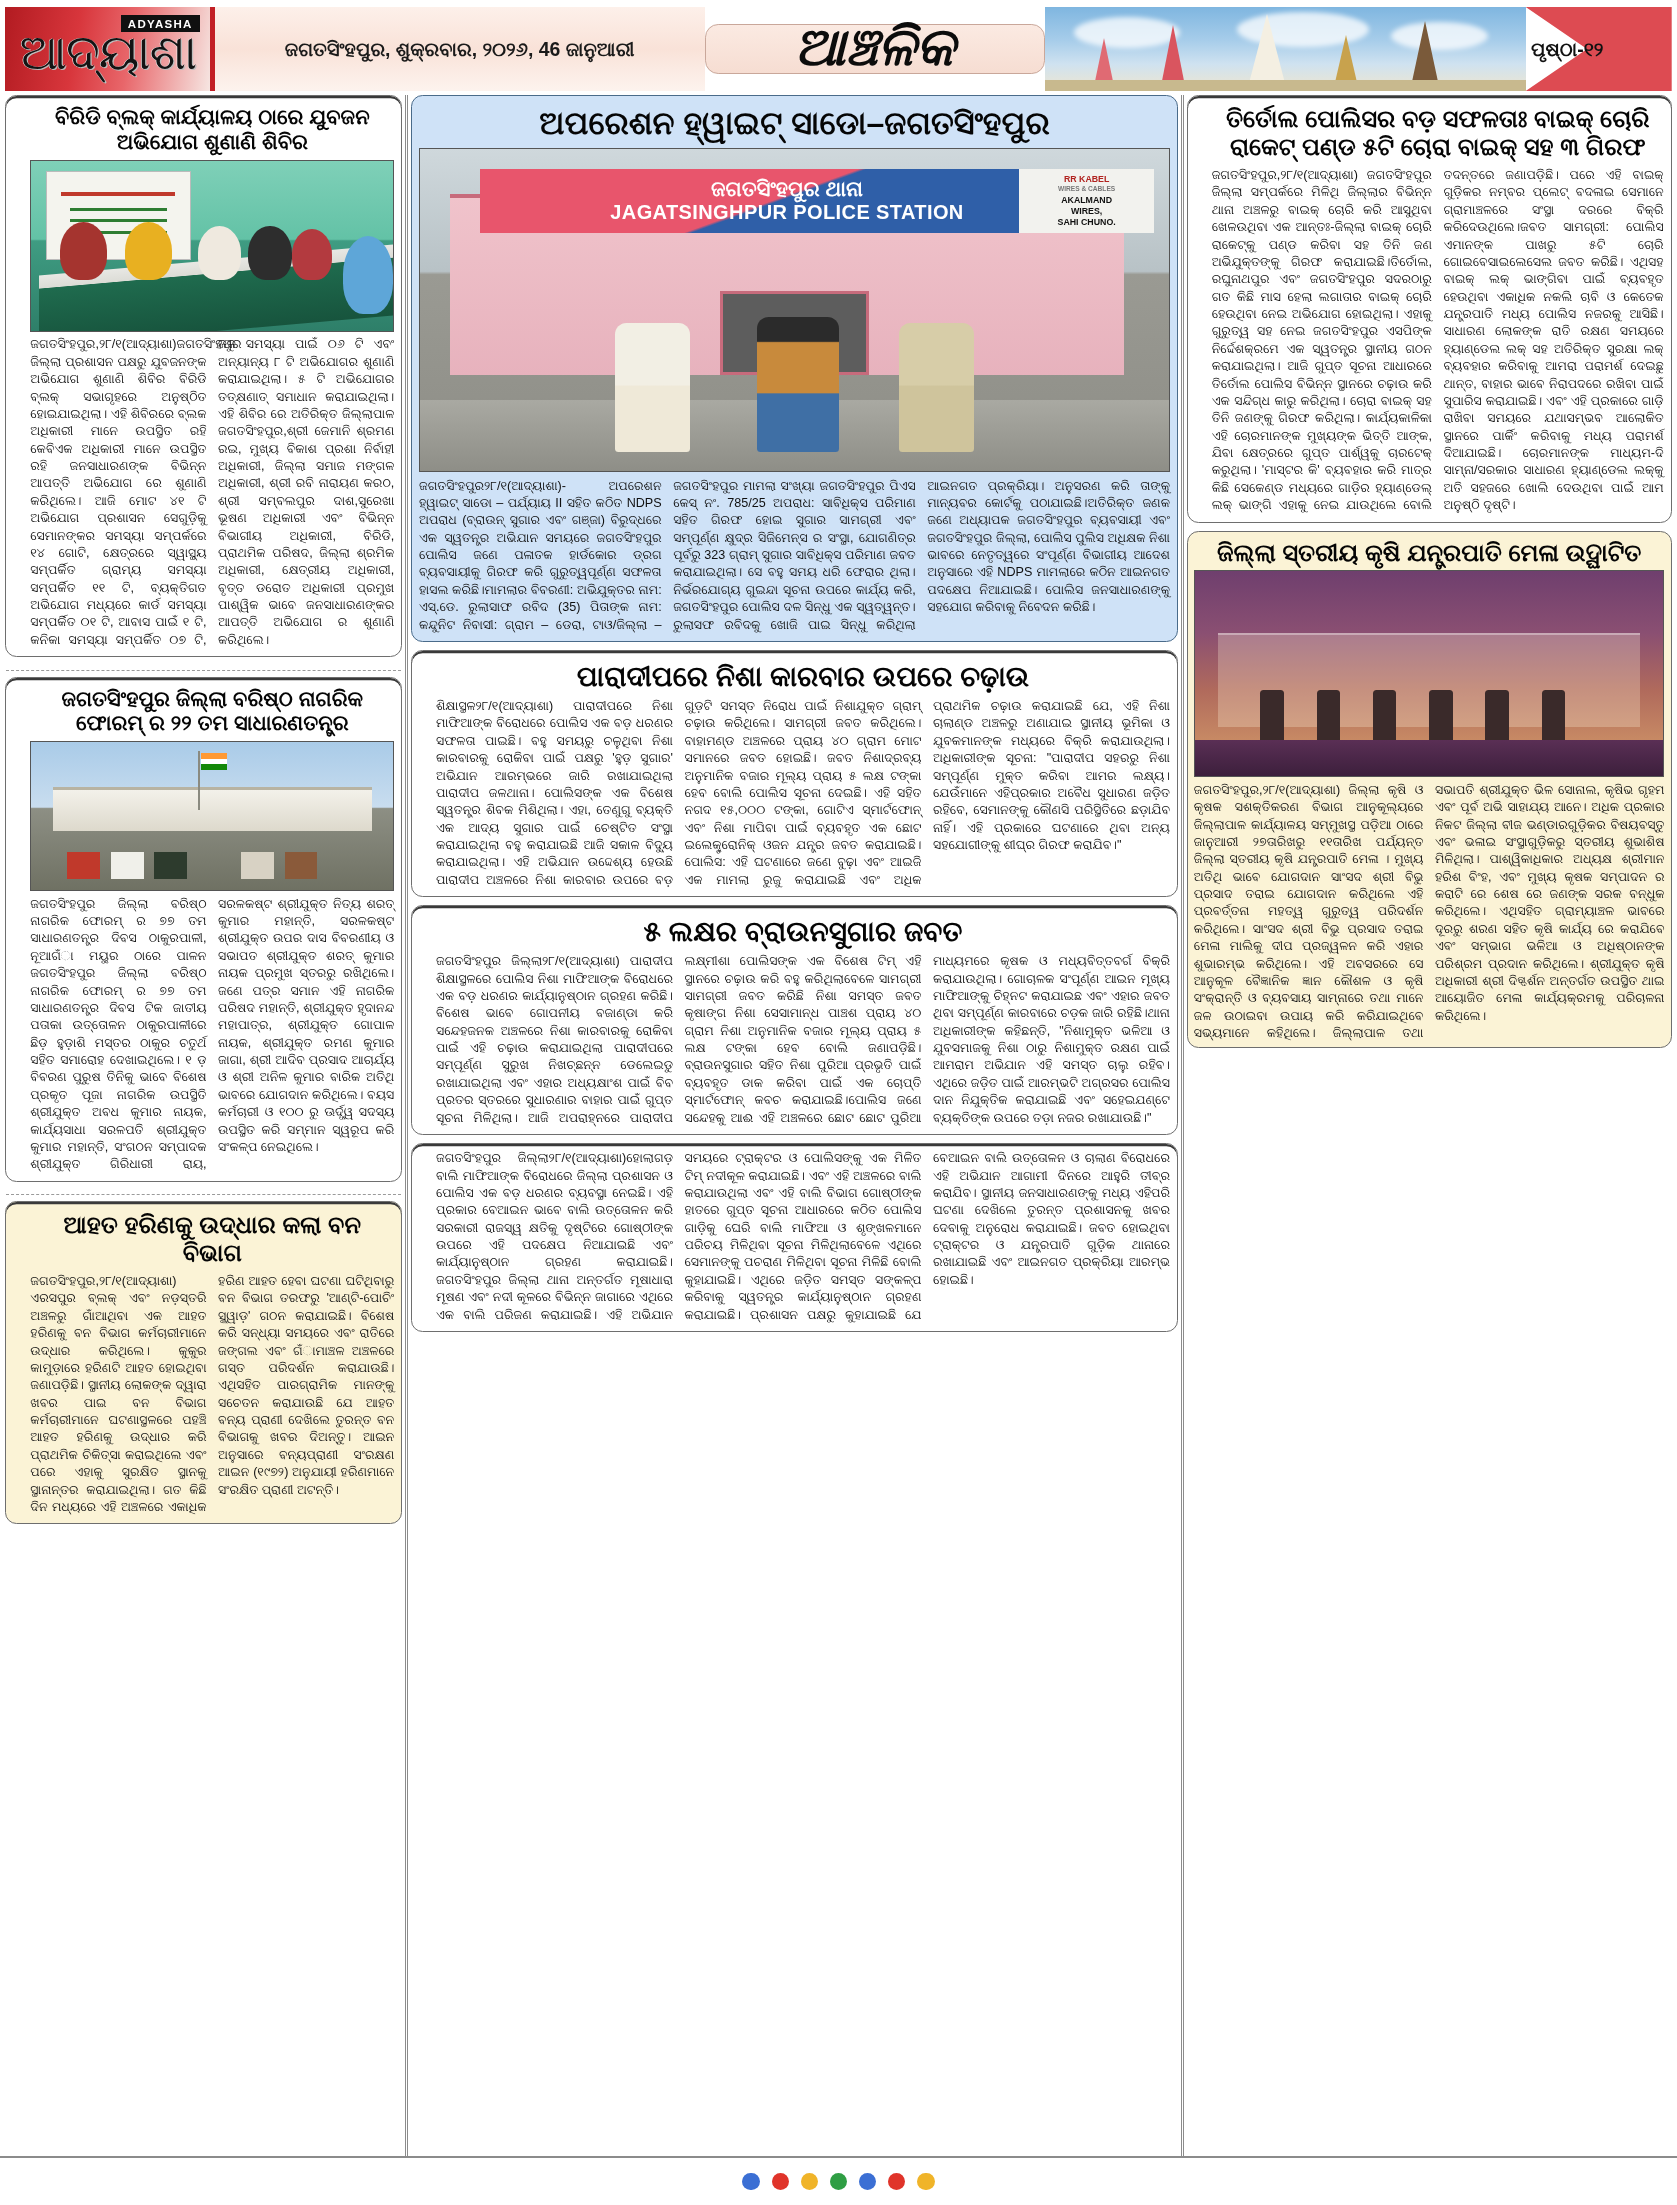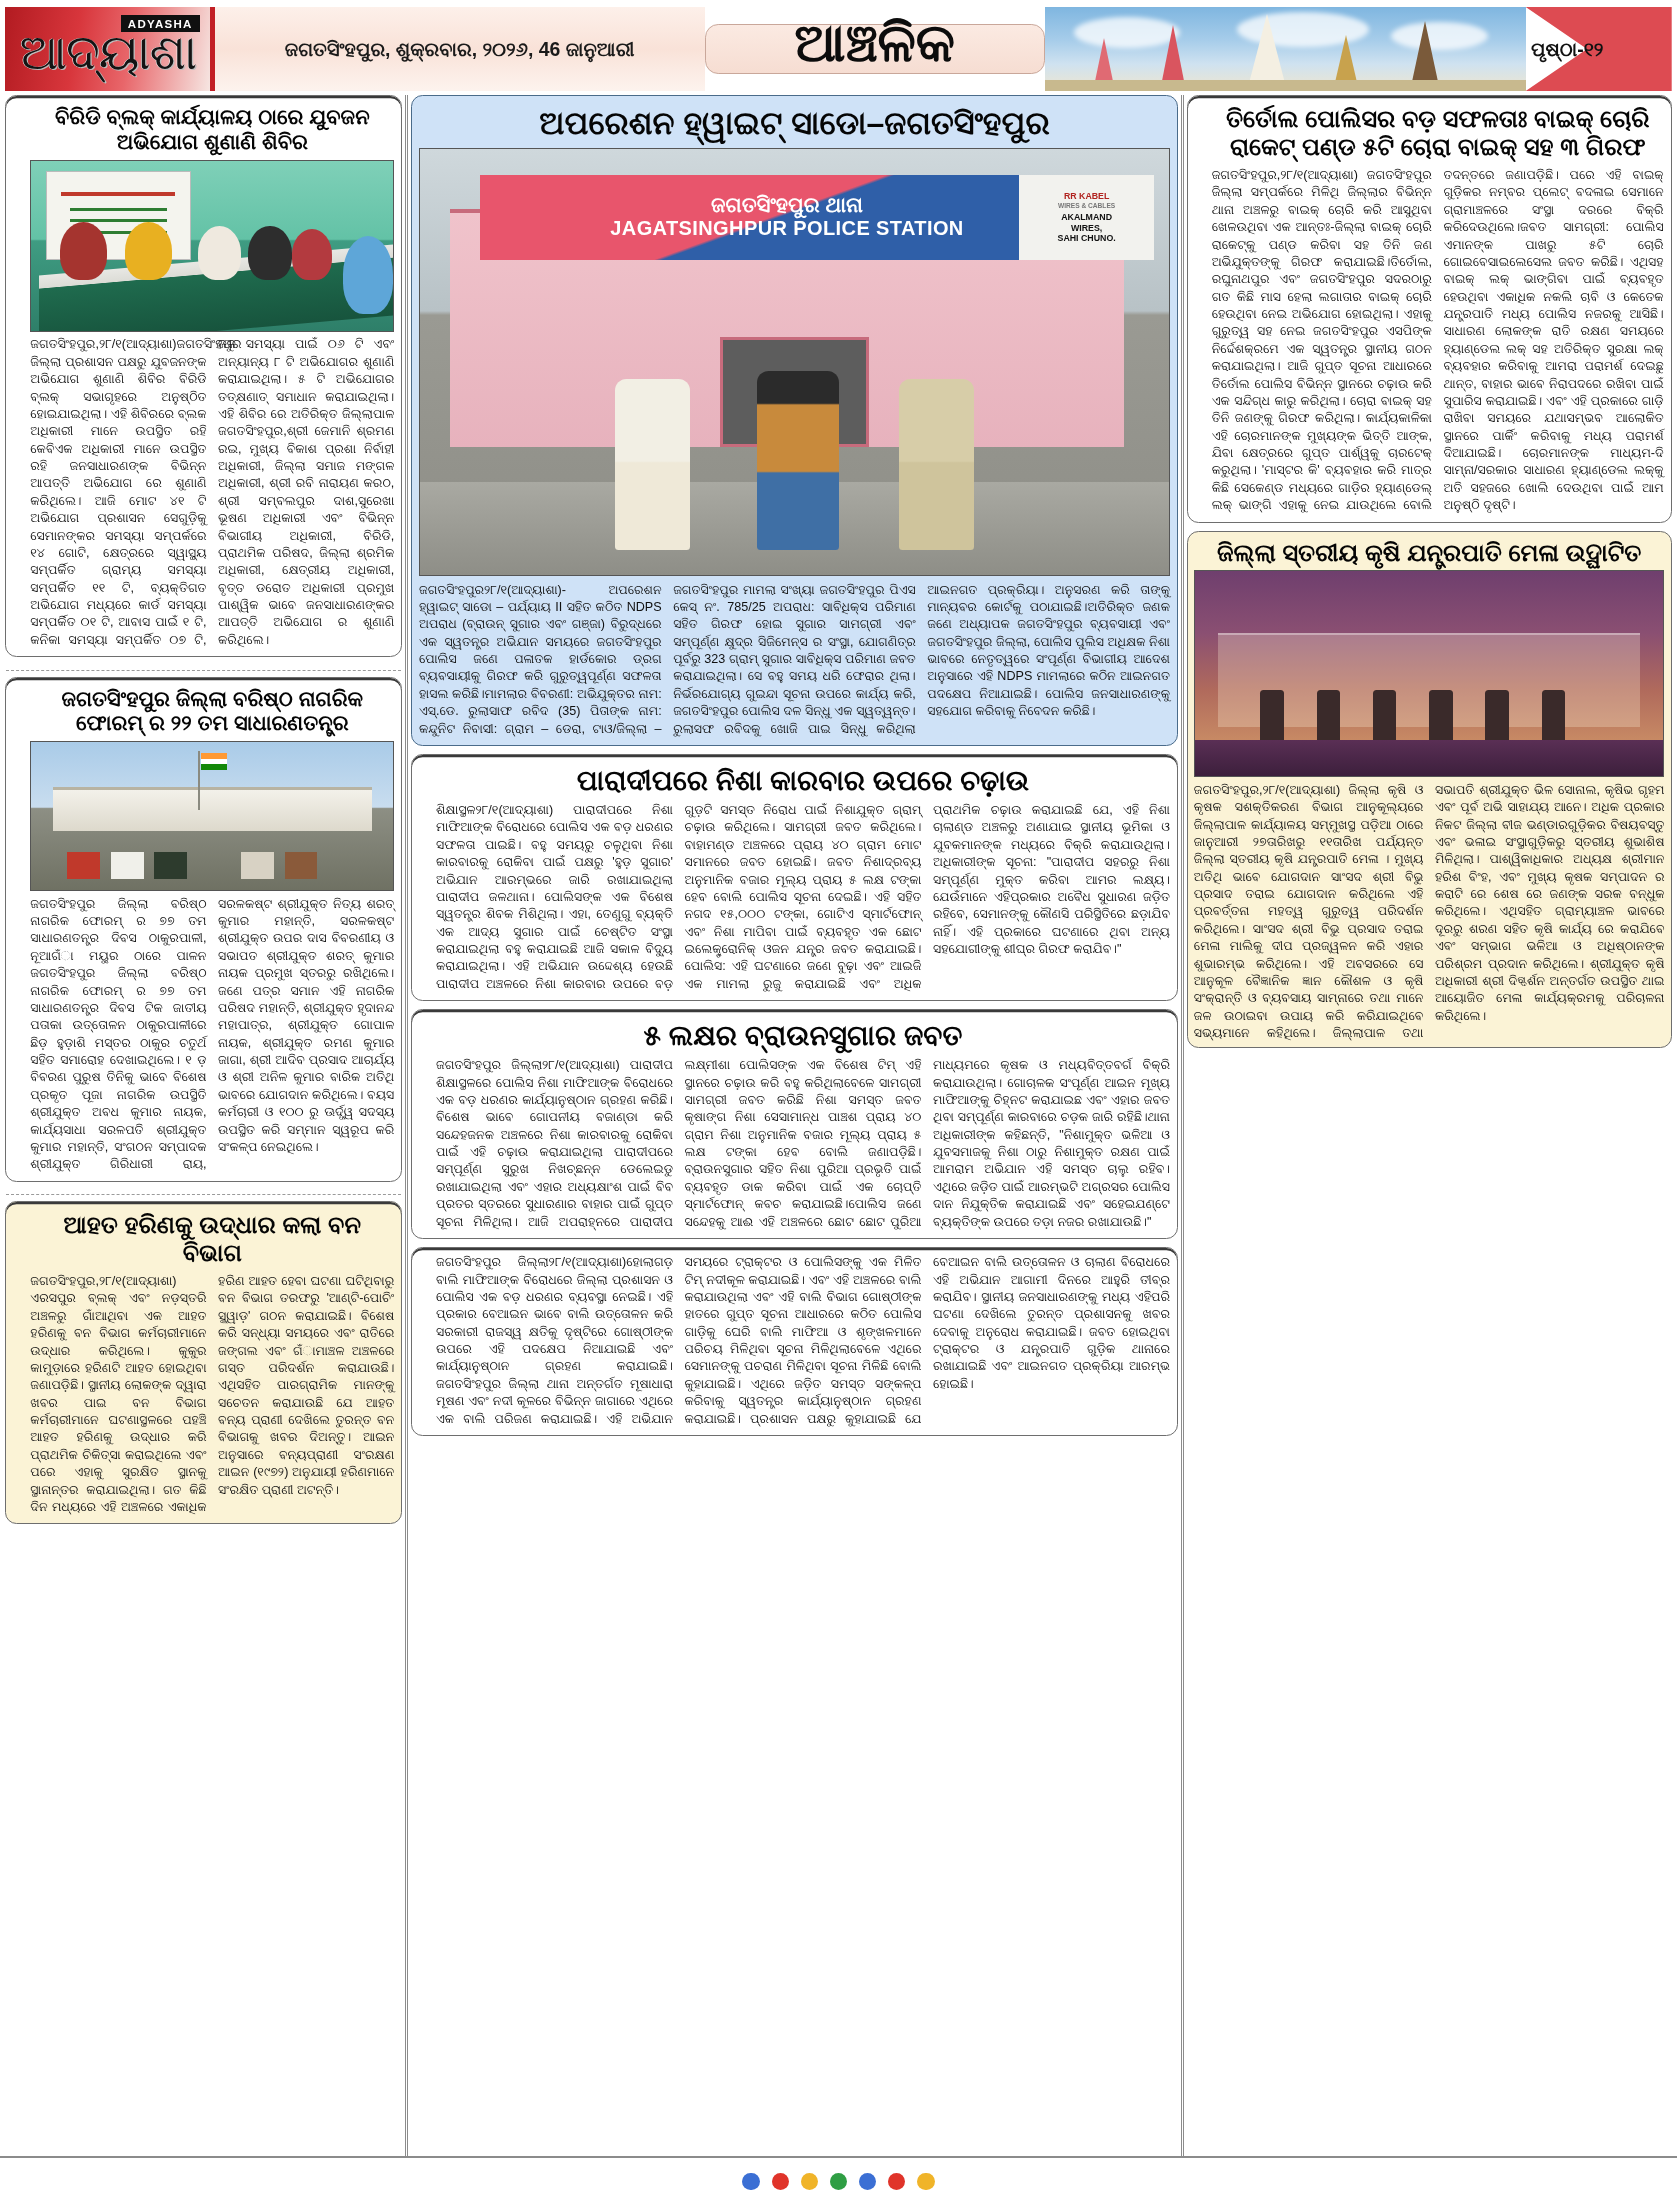--- a/index.html
+++ b/index.html
@@ -67,23 +67,24 @@
     color:#1a1a1a;
     white-space:nowrap;
   }
   .anchalika-plate{
     flex:0 0 auto;
     width:340px;
     background:linear-gradient(180deg,#fbeae2 0%, #f6ddd2 100%);
     border:1.3px solid #c9a79a;
     border-radius:13.2px;
     display:flex;
-    align-items:flex-end;
+    align-items:center;
     justify-content:center;
     margin:17px 0;
+    font-style:italic;
   }
   .anchalika-text{
     font-size:53px;
     font-weight:bold;
     color:#0c0c0c;
     line-height:1;
     padding-bottom:4.4px;
   }
   .temple-strip{
     flex:0 0 auto;
@@ -224,21 +225,21 @@
   }
   .ph-meeting .banner .bl{ height:4px; margin:14% 10% 8% 10%; background:#c0392b; }
   .ph-meeting .banner .bl2{ height:3.1px; margin:6% 16%; background:#2e7d32; }
   .ph-meeting .table{
     position:absolute; left:2%; right:0; bottom:0; height:42%;
     background:linear-gradient(180deg,#e8e8e4 0%, #dcdcd6 18%, #1f6b4e 19%, #17543d 100%);
     transform:skewY(-5deg);
   }
   .ph-meeting .pers{ position:absolute; bottom:30%; border-radius:50% 50% 40% 40%; }
 
-  .ph-police{ height:428px; background:linear-gradient(180deg,#cfd8dc 0%, #b8c2c6 38%, #9a9a93 39%, #8d8d86 100%); }
+  .ph-police{ height:324px; background:linear-gradient(180deg,#cfd8dc 0%, #b8c2c6 38%, #9a9a93 39%, #8d8d86 100%); }
   .ph-police .bldg{
     position:absolute; left:4%; right:6%; top:14%; height:56%;
     background:linear-gradient(180deg,#f0c3cb 0%, #e7b2bd 100%);
     border-top:4.4px solid #c76b7c;
   }
   .ph-police .signboard{
     position:absolute; left:8%; right:10%; top:6%; height:20%;
     background:linear-gradient(160deg,#e8556c 0%, #e8556c 48%, #2f5fa8 49%, #2f5fa8 100%);
     color:#fff; font-weight:bold;
     display:flex; flex-direction:column; align-items:center; justify-content:center;

